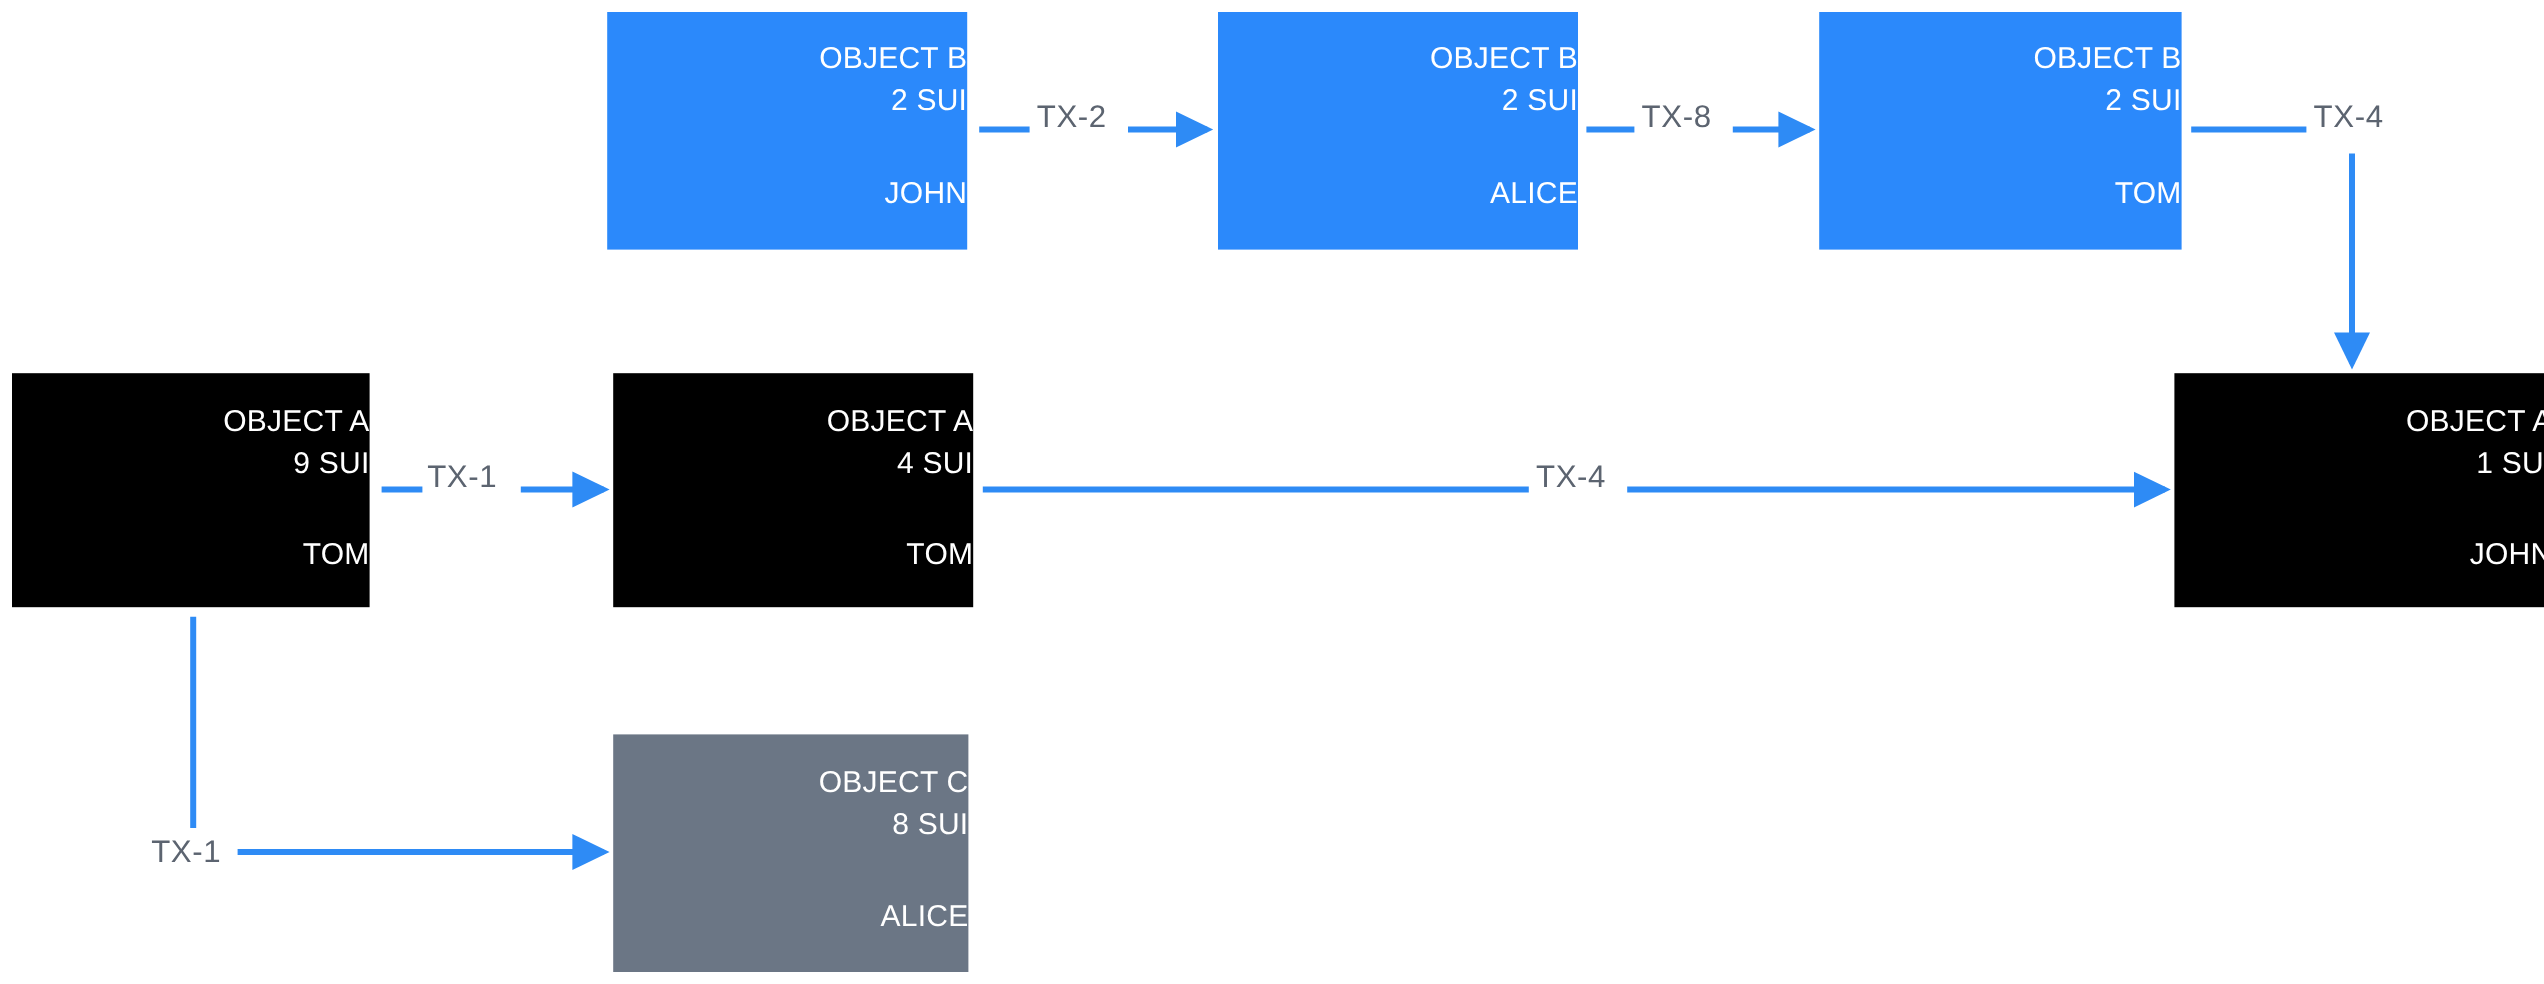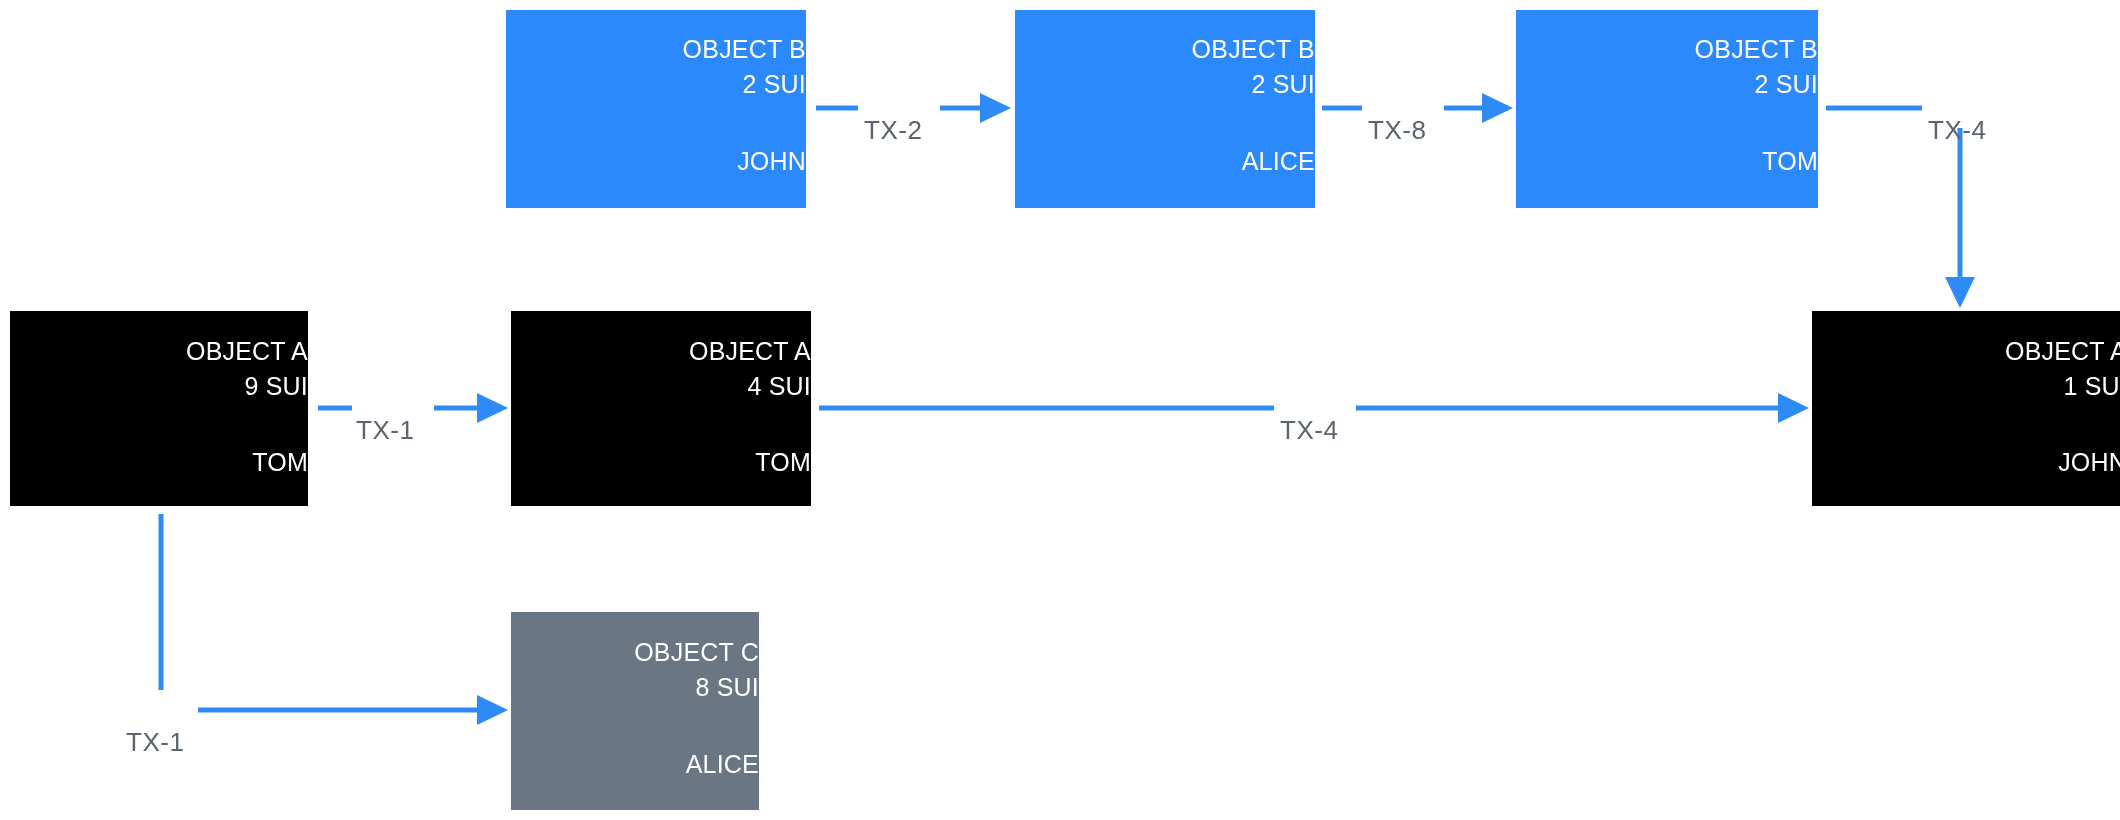--- a/index.html
+++ b/index.html
@@ -41,21 +41,20 @@
     letter-spacing: 0.2px;
     white-space: nowrap;
   }
   .edge-label {
     position: absolute;
     color: #5c6470;
     font-size: 26px;
     line-height: 26px;
     letter-spacing: 0.5px;
     white-space: nowrap;
-    margin-top: 33px;
   }
   svg.wires {
     position: absolute;
     left: 0;
     top: 0;
     width: 2120px;
     height: 820px;
     overflow: visible;
   }
 </style>
@@ -137,21 +136,21 @@
     <div class="obj-owner" style="margin-top:41px;">TOM</div>
   </div>
 
   <div class="obj-box" style="left:1812px; top:311px; width:315px; height:195px; background:#000000;
               padding-top:23px;">
     <div class="obj-title">OBJECT A</div>
     <div class="obj-amount">1 SUI</div>
     <div class="obj-owner" style="margin-top:41px;">JOHN</div>
   </div>
 
-  <div class="obj-box" style="left:511px; top:612px; width:248px; height:198px; background:#6B7685;
+  <div class="obj-box" style="left:511px; top:612px; width:296px; height:198px; background:#6B7685;
               padding-top:23px;">
     <div class="obj-title">OBJECT C</div>
     <div class="obj-amount">8 SUI</div>
     <div class="obj-owner" style="margin-top:42px;">ALICE</div>
   </div>
 
   <div class="edge-label" style="left:356px; top:384px;">TX-1</div>
   <div class="edge-label" style="left:864px; top:84px;">TX-2</div>
   <div class="edge-label" style="left:1368px; top:84px;">TX-8</div>
   <div class="edge-label" style="left:1928px; top:84px;">TX-4</div>

